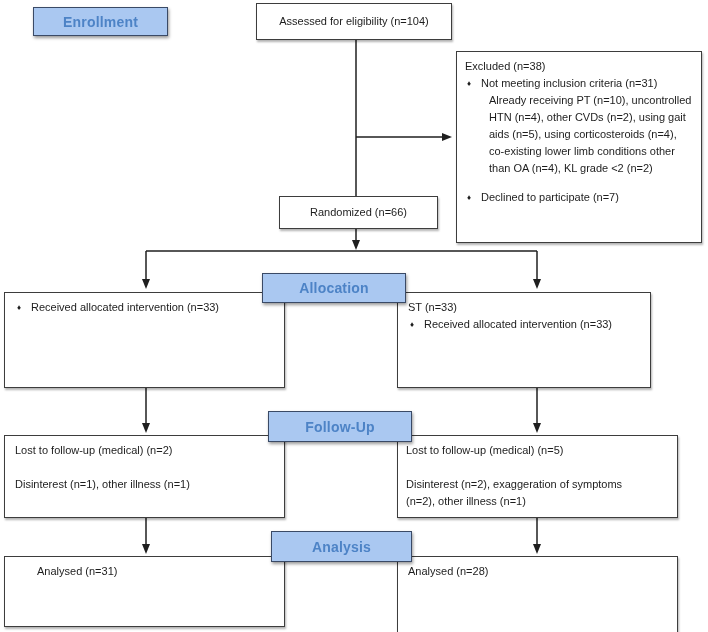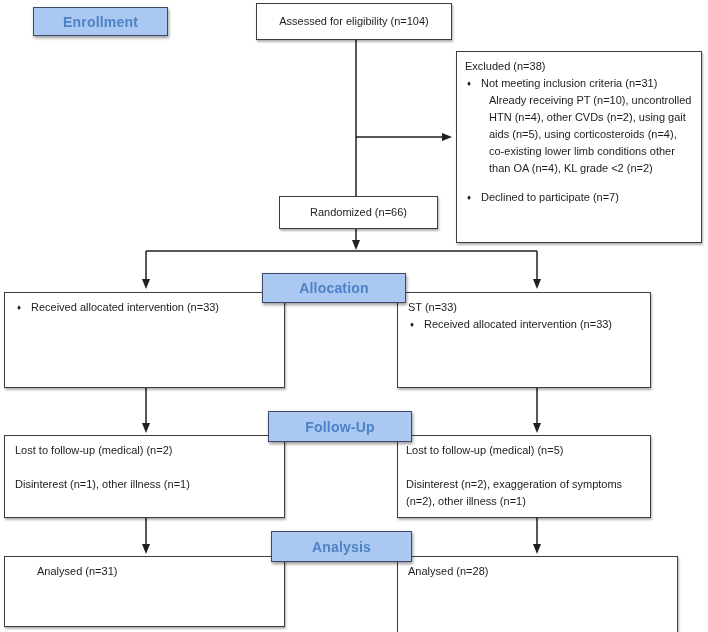--- a/index.html
+++ b/index.html
@@ -99,21 +99,21 @@
     <div class="b-item">
       <span class="bullet">♦</span>
       <span>Received allocated intervention (n=33)</span>
     </div>
   </div>
 
   <div class="box pad2" style="left:4px;top:435px;width:281px;height:83px;">
     <div>Lost to follow-up (medical) (n=2)</div>
     <div class="gapline">Disinterest (n=1), other illness (n=1)</div>
   </div>
-  <div class="box pad2" style="left:397px;top:435px;width:254px;height:83px;padding-left:8px;">
+  <div class="box pad2" style="left:397px;top:435px;width:281px;height:83px;padding-left:8px;">
     <div>Lost to follow-up (medical) (n=5)</div>
     <div class="gapline fu2">Disinterest (n=2), exaggeration of symptoms (n=2), other illness (n=1)</div>
   </div>
 
   <div class="box pad2" style="left:4px;top:556px;width:281px;height:71px;padding-left:32px;">
     <div>Analysed (n=31)</div>
   </div>
   <div class="box pad2" style="left:397px;top:556px;width:281px;height:88px;">
     <div>Analysed (n=28)</div>
   </div>

